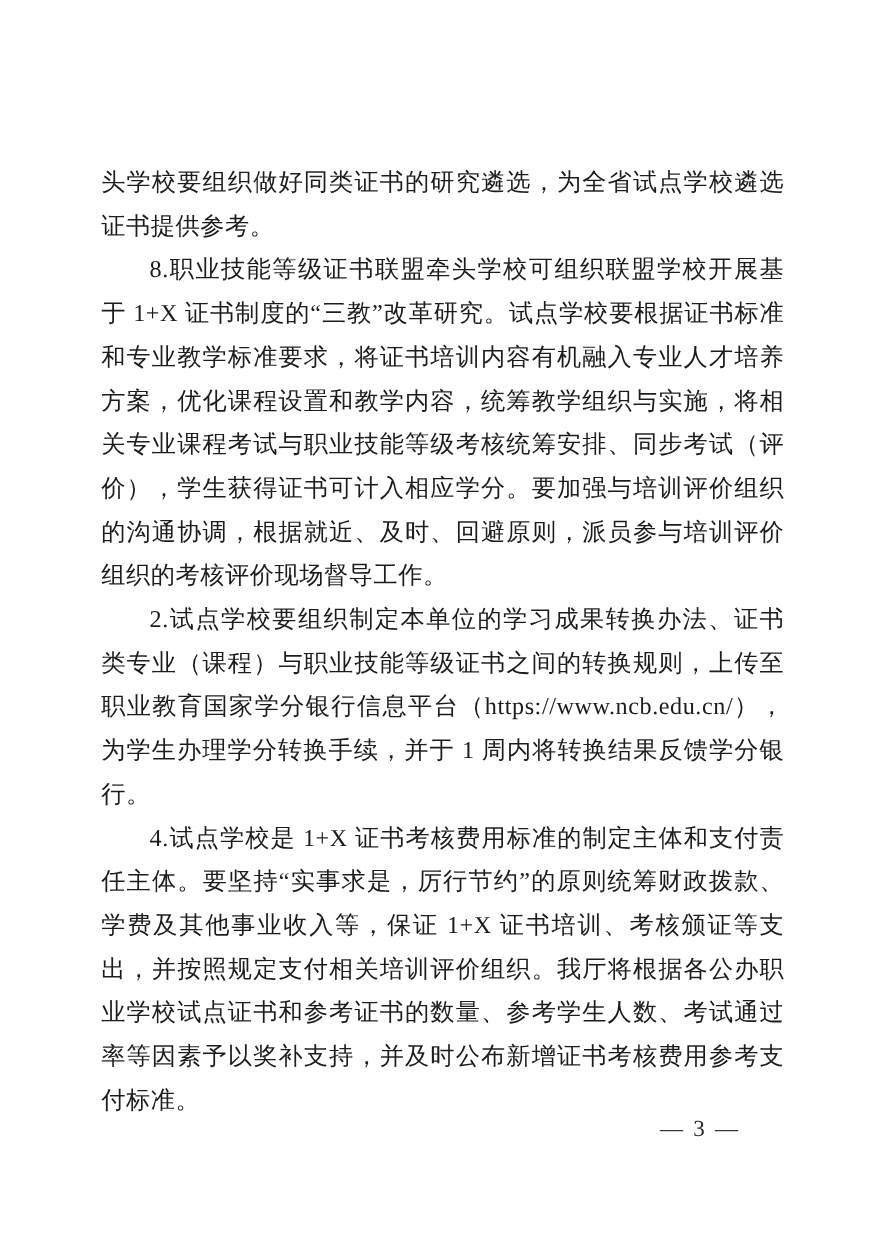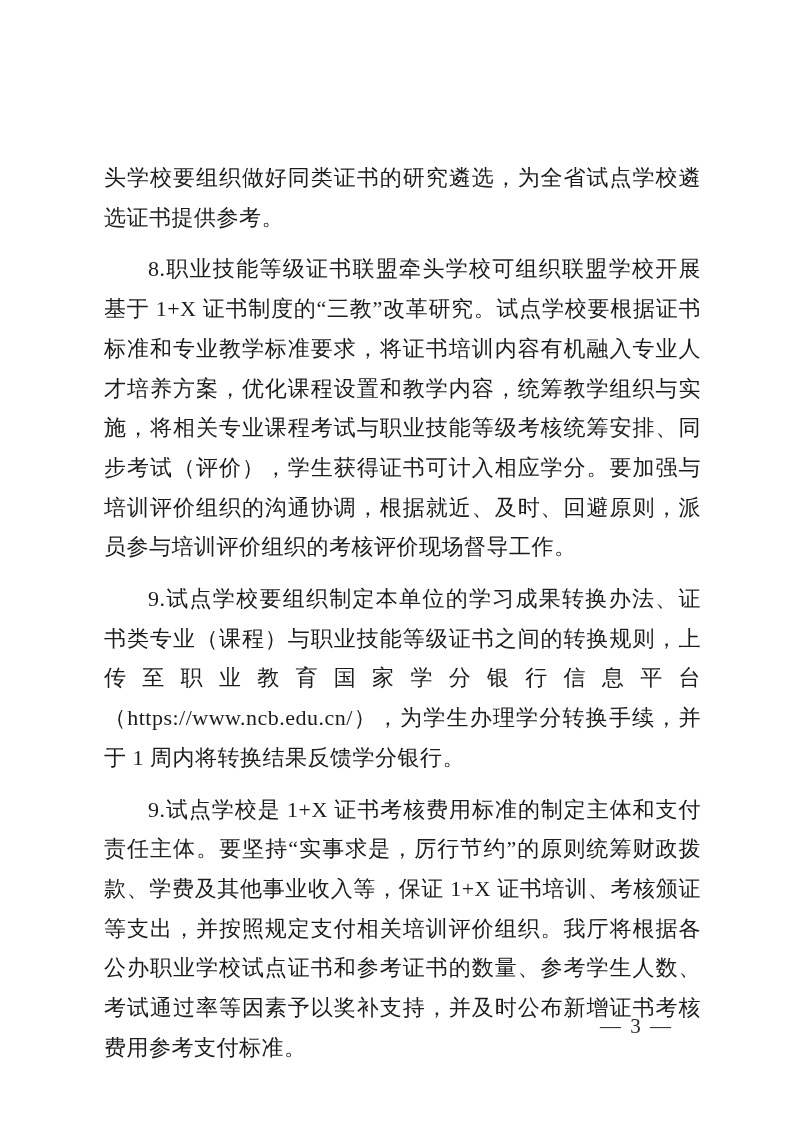--- a/index.html
+++ b/index.html
@@ -22,21 +22,21 @@
     left: 92px;
     top: 146px;
     width: 621px;
     font-size: 22px;
     line-height: 39.7px;
     text-align: justify;
     text-justify: inter-character;
     letter-spacing: 0.5px;
   }
   .doc-body p {
-    margin: 12px;
+    margin: 0;
     padding: 0;
   }
   .doc-body p.indent {
     text-indent: 2em;
   }
   .page-number {
     position: absolute;
     top: 1014px;
     right: 120px;
     font-size: 21px;
@@ -46,19 +46,19 @@
   }
 </style>
 </head>
 <body>
 
 <div class="page">
 
   <div class="doc-body">
     <p>头学校要组织做好同类证书的研究遴选，为全省试点学校遴选证书提供参考。</p>
     <p class="indent">8.职业技能等级证书联盟牵头学校可组织联盟学校开展基于 1+X 证书制度的“三教”改革研究。试点学校要根据证书标准和专业教学标准要求，将证书培训内容有机融入专业人才培养方案，优化课程设置和教学内容，统筹教学组织与实施，将相关专业课程考试与职业技能等级考核统筹安排、同步考试（评价），学生获得证书可计入相应学分。要加强与培训评价组织的沟通协调，根据就近、及时、回避原则，派员参与培训评价组织的考核评价现场督导工作。</p>
-    <p class="indent">9.试点学校要组织制定本单位的学习成果转换办法、证书类专业（课程）与职业技能等级证书之间的转换规则，上传至职业教育国家学分银行信息平台（https://www.ncb.edu.cn/），为学生办理学分转换手续，并于 1 周内将转换结果反馈学分银行。</p>
-    <p class="indent">9.试点学校是 1+X 证书考核费用标准的制定主体和支付责任主体。要坚持“实事求是，厉行节约”的原则统筹财政拨款、学费及其他事业收入等，保证 1+X 证书培训、考核颁证等支出，并按照规定支付相关培训评价组织。我厅将根据各公办职业学校试点证书和参考证书的数量、参考学生人数、考试通过率等因素予以奖补支持，并及时公布新增证书考核费用参考支付标准。</p>
+    <p class="indent">2.试点学校要组织制定本单位的学习成果转换办法、证书类专业（课程）与职业技能等级证书之间的转换规则，上传至职业教育国家学分银行信息平台（https://www.ncb.edu.cn/），为学生办理学分转换手续，并于 1 周内将转换结果反馈学分银行。</p>
+    <p class="indent">4.试点学校是 1+X 证书考核费用标准的制定主体和支付责任主体。要坚持“实事求是，厉行节约”的原则统筹财政拨款、学费及其他事业收入等，保证 1+X 证书培训、考核颁证等支出，并按照规定支付相关培训评价组织。我厅将根据各公办职业学校试点证书和参考证书的数量、参考学生人数、考试通过率等因素予以奖补支持，并及时公布新增证书考核费用参考支付标准。</p>
   </div>
 
   <div class="page-number">— 3 —</div>
 
 </div>
 
 </body></html>

